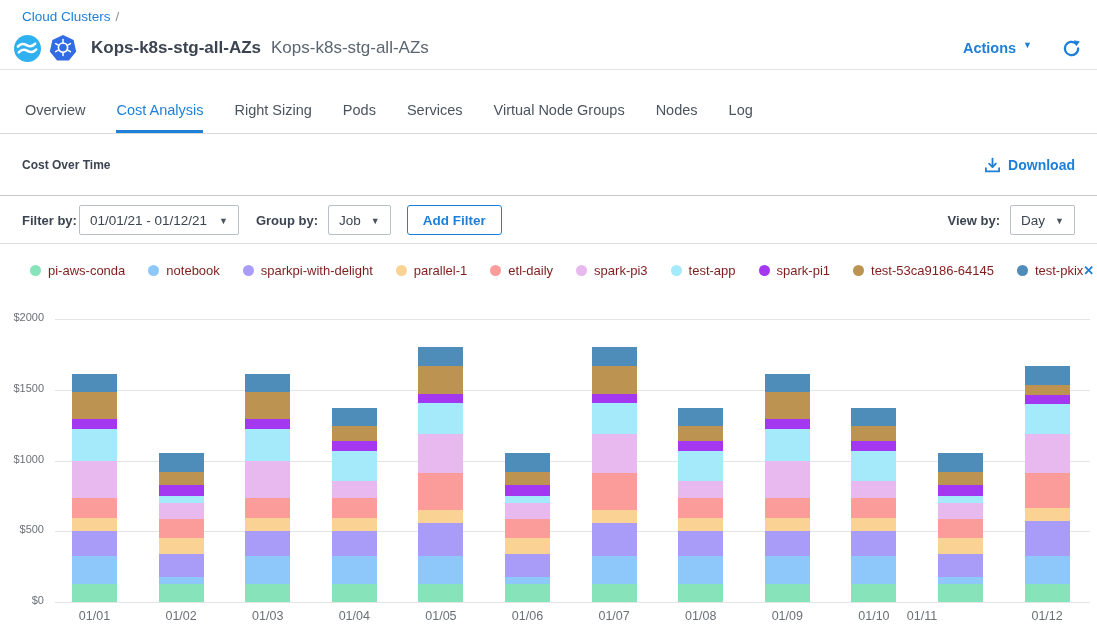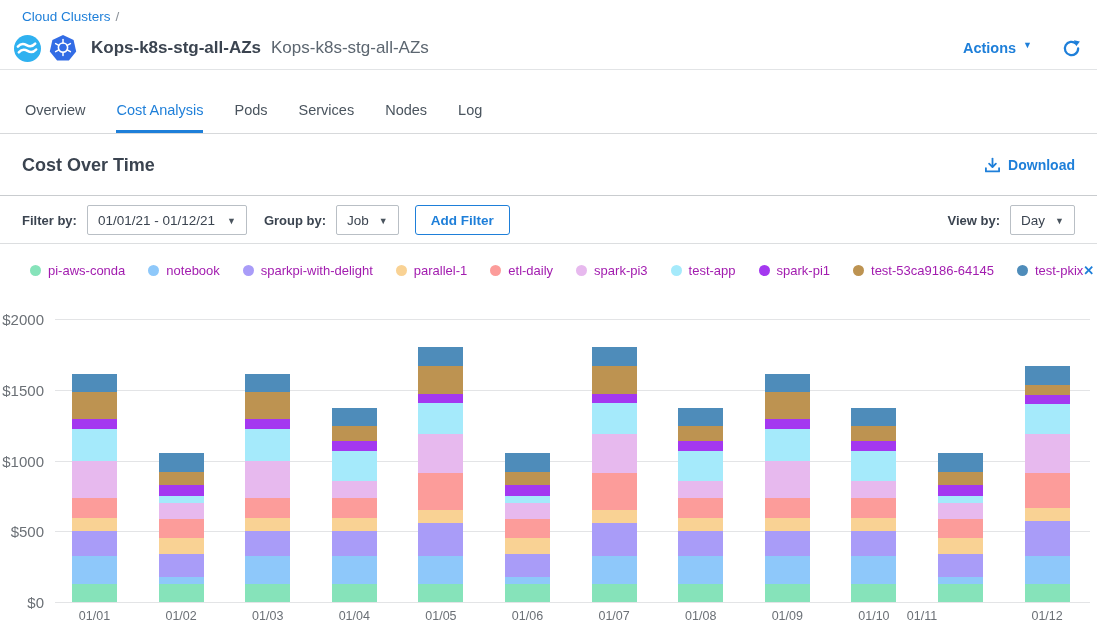--- a/index.html
+++ b/index.html
@@ -25,47 +25,47 @@
   .refresh-btn { margin-left:30px; cursor:pointer; display:flex; align-items:center; }
   .hdr-divider { position:absolute; top:69px; left:0; width:100%; height:1px; background:#e2e4e6; }
 
   
   .tabs { position:absolute; top:90px; left:0; width:100%; height:44px; display:flex; align-items:stretch; padding-left:25px; gap:31px; border-bottom:1px solid #d7d9db; }
   .tab { display:flex; align-items:center; font-size:14.5px; color:#4a545e; cursor:pointer; border-bottom:3px solid transparent; padding-bottom:1px; white-space:nowrap; }
   .tab.active { color:#1e7fd9; border-bottom-color:#1e7fd9; }
 
   
   .section-row { position:absolute; top:135px; left:0; width:100%; height:61px; display:flex; align-items:center; padding:0 22px; border-bottom:1px solid #c9cccf; }
-  .section-title { font-size:18px; font-weight:bold; color:#3b4450; }
+  .section-title { font-size:12px; font-weight:bold; color:#3b4450; }
   .download-btn { margin-left:auto; display:flex; align-items:center; gap:7px; color:#1e7fd9; font-size:14px; font-weight:bold; cursor:pointer; }
 
   
   .filter-row { position:absolute; top:197px; left:0; width:100%; height:47px; display:flex; align-items:center; padding:0 22px; border-bottom:1px solid #dcdee0; }
   .flabel { font-size:13px; font-weight:bold; color:#3b4450; white-space:nowrap; }
   .select-box { display:flex; align-items:center; justify-content:space-between; height:30px; border:1px solid #b9bfc5; border-radius:2px; background:#fff; padding:0 10px; font-size:13.5px; color:#3b4450; cursor:pointer; gap:10px; white-space:nowrap; }
   .select-box .caret { color:#4a545e; }
-  .date-select { width:160px; margin-left:10px; }
+  .date-select { width:160px; margin-left:2px; }
   .group-select { margin-left:10px; }
   .add-filter-btn { margin-left:16px; height:30px; padding:0 15px; background:#fff; border:1px solid #1e7fd9; border-radius:3px; color:#1e7fd9; font-size:13.5px; font-weight:bold; cursor:pointer; font-family:inherit; }
   .viewby-wrap { margin-left:auto; display:flex; align-items:center; }
   .view-select { margin-left:10px; }
 
   
   .legend-row { position:absolute; top:245px; left:0; width:100%; height:50px; display:flex; align-items:center; padding:0 30px; }
   .legend-items { display:flex; align-items:center; gap:23px; flex-wrap:nowrap; }
   .legend-item { display:flex; align-items:center; gap:7px; cursor:pointer; }
   .legend-dot { width:11px; height:11px; border-radius:50%; }
-  .legend-label { font-size:13px; color:#a21caf; white-space:nowrap; }
+  .legend-label { font-size:13px; color:#7f1d1d; white-space:nowrap; }
   .deselect-all { margin-left:auto; display:flex; align-items:center; gap:7px; color:#1e7fd9; font-size:13.5px; font-weight:bold; cursor:pointer; white-space:nowrap; }
   .deselect-x { font-size:13px; font-weight:bold; }
 
   
   .chart { position:absolute; top:300px; left:0; width:1097px; height:334px; }
   .gridline { position:absolute; left:55px; right:7px; height:1px; background:#e3e4e6; }
-  .ytick { position:absolute; left:0; width:44px; text-align:right; font-size:15px; color:#6b7076; }
+  .ytick { position:absolute; left:0; width:44px; text-align:right; font-size:11px; color:#6b7076; }
   .bar-seg { position:absolute; width:45px; }
   .xtick { position:absolute; width:70px; text-align:center; font-size:12.5px; color:#6b7076; }
 </style>
 </head>
 <body>
 
 <div class="canvas">
 
   <div class="breadcrumb">
     <a>Cloud Clusters</a><span class="sep">/</span>
@@ -106,22 +106,24 @@
           <polygon points="12.6,1.2 18.8,2.6 15.0,7.6" fill="#1e7fd9"></polygon>
         </svg>
       </div>
     </div>
   </div>
   <div class="hdr-divider"></div>
 
   <div class="tabs" id="tabs">
       <div class="tab">Overview</div>
       <div class="tab active">Cost Analysis</div>
+      <div class="tab">Right Sizing</div>
       <div class="tab">Pods</div>
       <div class="tab">Services</div>
+      <div class="tab">Virtual Node Groups</div>
       <div class="tab">Nodes</div>
       <div class="tab">Log</div>
     </div>
 
   <div class="section-row">
     <span class="section-title">Cost Over Time</span>
     <div class="download-btn">
       <svg width="17" height="17" viewBox="0 0 16 16">
         <g stroke="#1e7fd9" stroke-width="1.7" fill="none" stroke-linecap="round" stroke-linejoin="round">
           <line x1="8" y1="1.5" x2="8" y2="9"></line>

